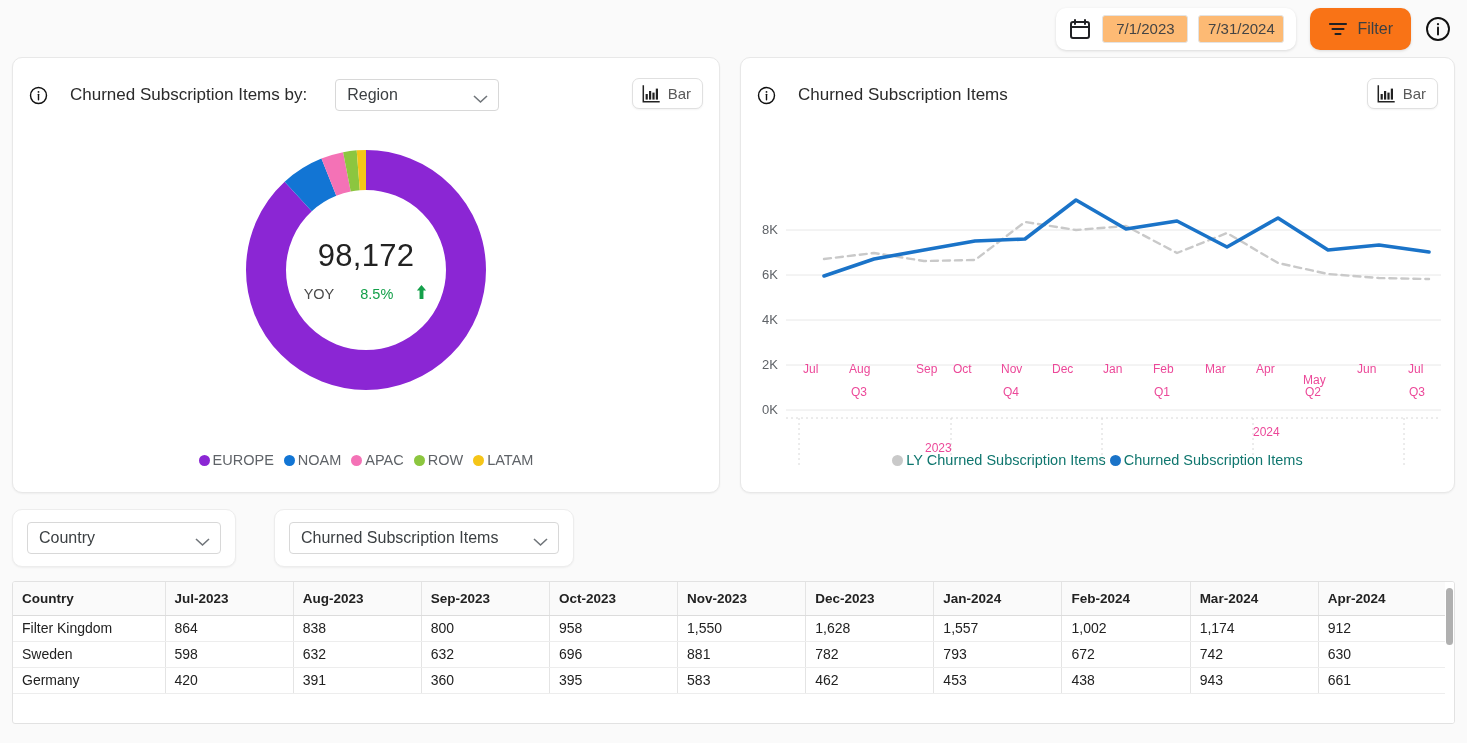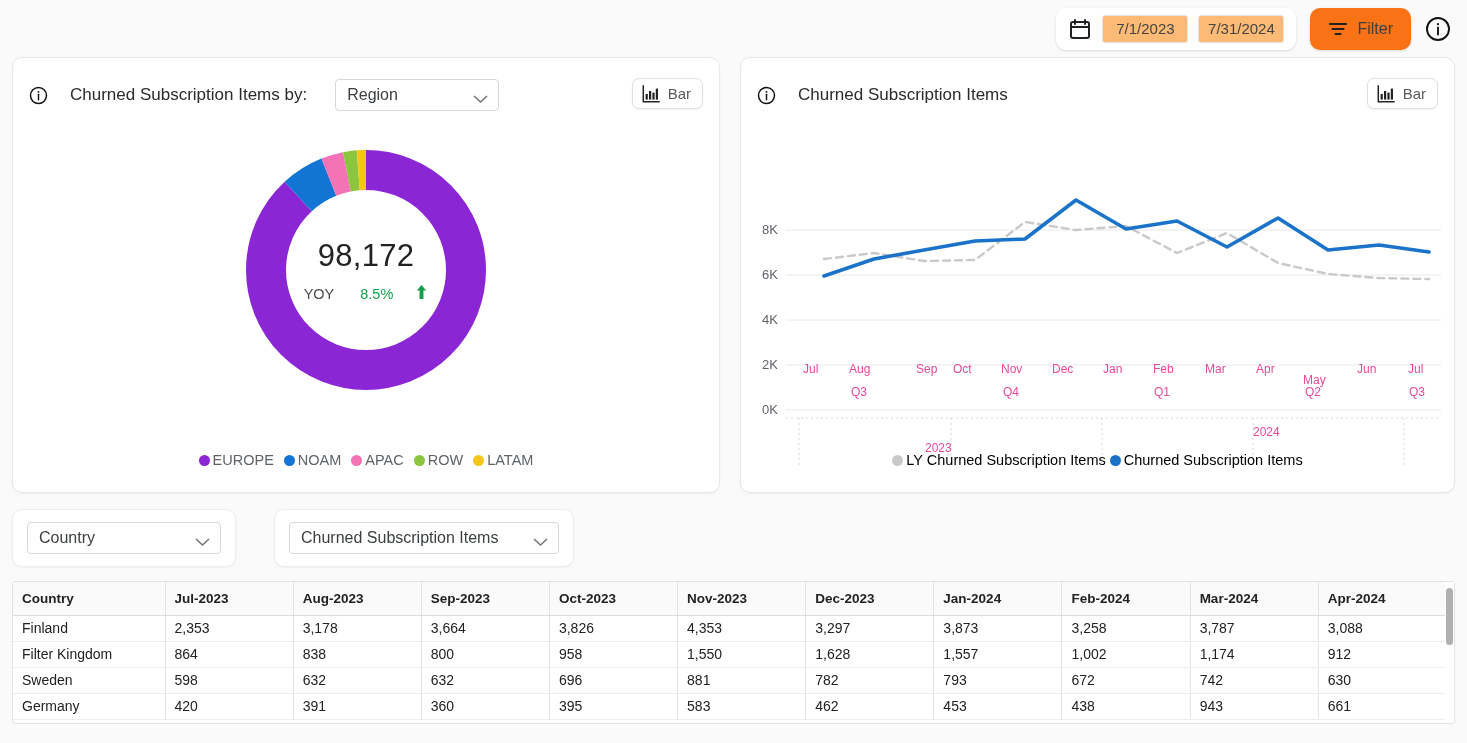--- a/index.html
+++ b/index.html
@@ -141,21 +141,21 @@
   }
   .lg-item { display: flex; align-items: center; gap: 3px; }
   .dot { width: 11px; height: 11px; border-radius: 50%; display:inline-block; }
 
   
   .line-area { position: absolute; top: 60px; left: 0; width: 715px; height: 350px; }
   .line-legend {
     position: absolute; bottom: 24px; left: 0; right: 0;
     display: flex; justify-content: center; align-items: center;
     gap: 4px;
-    font-size: 14.5px; color: #000000;
+    font-size: 14.5px; color: #0f766e;
   }
 
   
   .selrow {
     display: flex; gap: 38px;
     padding: 16px 12px 0 12px;
   }
   .sel-card {
     background: #fff;
     border: 1px solid #ededed;
@@ -461,33 +461,20 @@
         <th>Oct-2023</th>
         <th>Nov-2023</th>
         <th>Dec-2023</th>
         <th>Jan-2024</th>
         <th>Feb-2024</th>
         <th>Mar-2024</th>
         <th>Apr-2024</th>
       </tr>
     </thead>
     <tbody>
-      <tr>
-        <td>Finland</td>
-        <td>2,353</td>
-        <td>3,178</td>
-        <td>3,664</td>
-        <td>3,826</td>
-        <td>4,353</td>
-        <td>3,297</td>
-        <td>3,873</td>
-        <td>3,258</td>
-        <td>3,787</td>
-        <td>3,088</td>
-      </tr>
       <tr>
         <td>Filter Kingdom</td>
         <td>864</td>
         <td>838</td>
         <td>800</td>
         <td>958</td>
         <td>1,550</td>
         <td>1,628</td>
         <td>1,557</td>
         <td>1,002</td>

